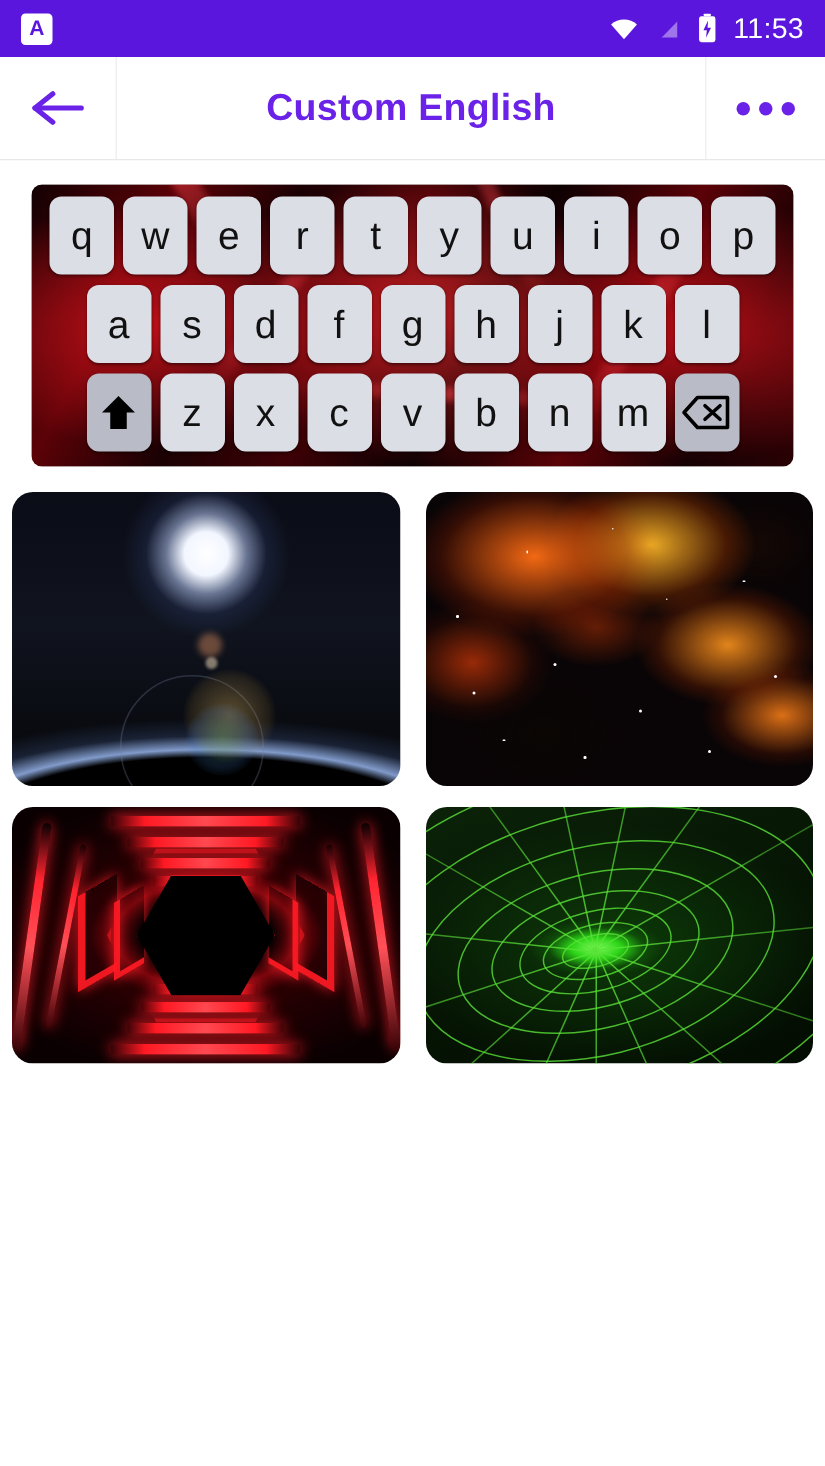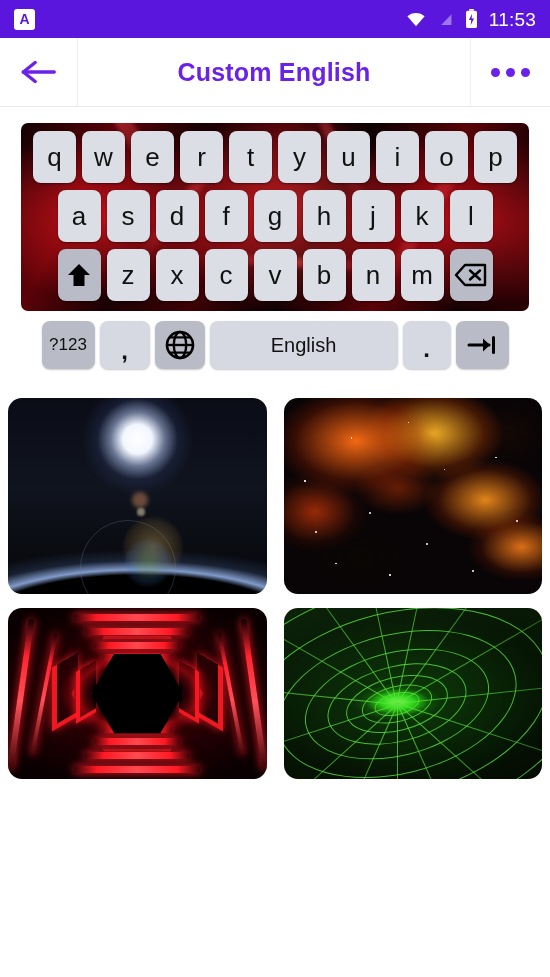--- a/index.html
+++ b/index.html
@@ -397,42 +397,20 @@
       <div class="key fn">
         <svg class="bksp-icon" viewBox="0 0 34 26">
           <path d="M11 3 L31 3 L31 23 L11 23 L2 13 Z" fill="none" stroke="#000000" stroke-width="2.4" stroke-linejoin="round"></path>
           <line x1="16" y1="8.5" x2="26" y2="17.5" stroke="#000000" stroke-width="2.4" stroke-linecap="round"></line>
           <line x1="26" y1="8.5" x2="16" y2="17.5" stroke="#000000" stroke-width="2.4" stroke-linecap="round"></line>
         </svg>
       </div>
     </div>
   </div>
 
-  <div class="kb-bottom">
-    <div class="bkey dark k-sym">?123</div>
-    <div class="bkey k-comma">,</div>
-    <div class="bkey dark k-globe">
-      <svg class="globe-icon" viewBox="0 0 32 32">
-        <circle cx="16" cy="16" r="13" fill="none" stroke="#000000" stroke-width="2.6"></circle>
-        <ellipse cx="16" cy="16" rx="6.2" ry="13" fill="none" stroke="#000000" stroke-width="2.4"></ellipse>
-        <line x1="3" y1="16" x2="29" y2="16" stroke="#000000" stroke-width="2.4"></line>
-        <line x1="5.6" y1="8.4" x2="26.4" y2="8.4" stroke="#000000" stroke-width="2.2"></line>
-        <line x1="5.6" y1="23.6" x2="26.4" y2="23.6" stroke="#000000" stroke-width="2.2"></line>
-      </svg>
-    </div>
-    <div class="bkey k-space">English</div>
-    <div class="bkey k-period">.</div>
-    <div class="bkey dark k-enter">
-      <svg class="enter-icon" viewBox="0 0 32 24">
-        <line x1="3" y1="12" x2="23" y2="12" stroke="#000000" stroke-width="3" stroke-linecap="round"></line>
-        <path d="M17 5.5 L24 12 L17 18.5 Z" fill="#000000"></path>
-        <line x1="27.5" y1="4.5" x2="27.5" y2="19.5" stroke="#000000" stroke-width="3" stroke-linecap="round"></line>
-      </svg>
-    </div>
-  </div>
 </div>
 
 <div class="theme-grid">
 
   <div class="theme-cell">
     <div class="theme-thumb th-earth">
       <div class="ring"></div>
       <div class="flare f1"></div>
       <div class="flare f2"></div>
       <div class="flare f3"></div>

